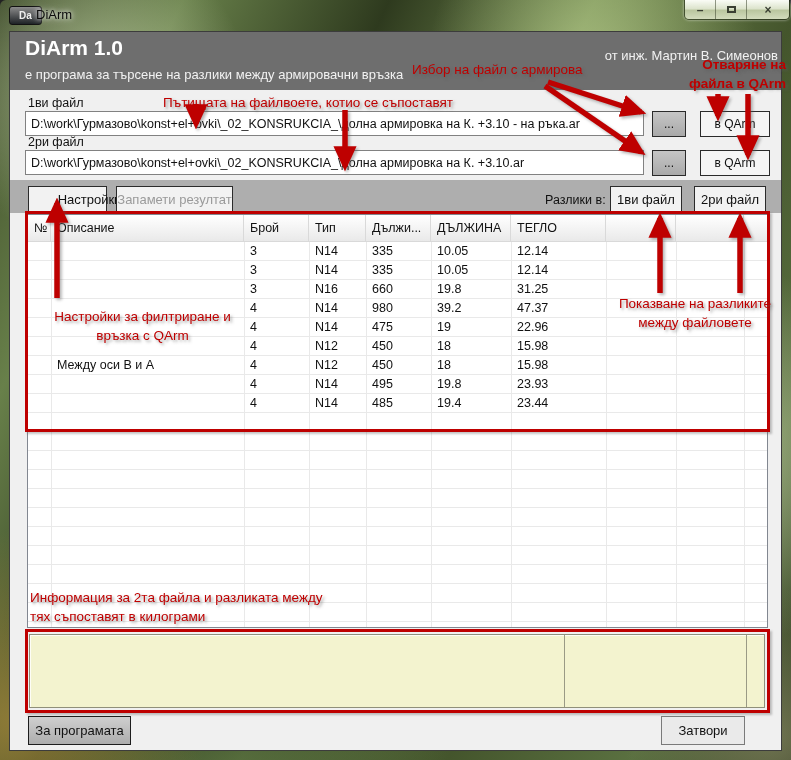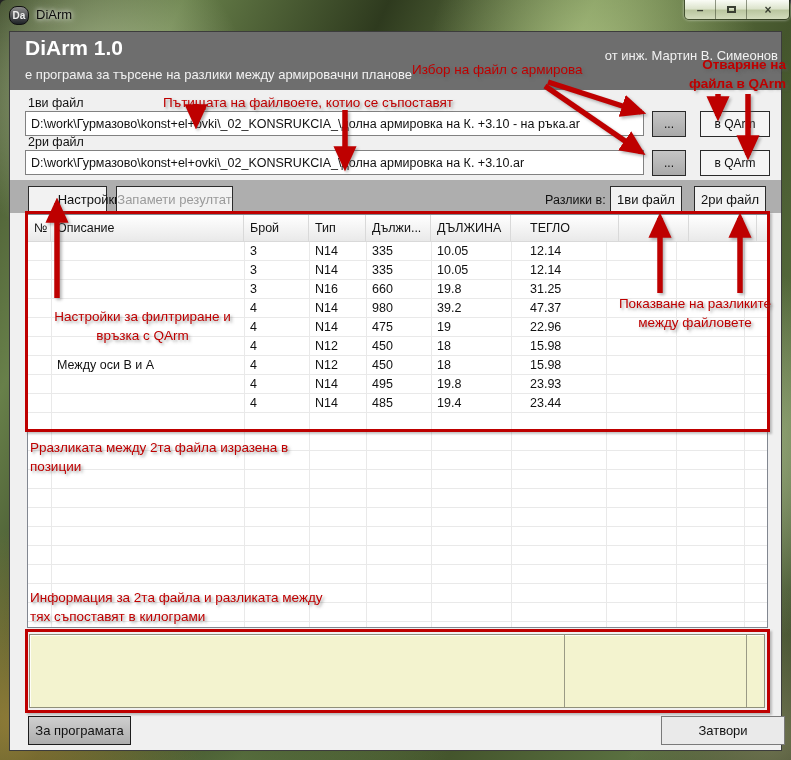--- a/index.html
+++ b/index.html
@@ -11,21 +11,21 @@
     background:
       radial-gradient(circle at 12% 12%, rgba(235,245,210,.55) 0, transparent 16%),
       radial-gradient(circle at 49% 55%, rgba(250,252,240,.85) 0, transparent 10%),
       radial-gradient(circle at 75% 8%, rgba(205,225,160,.55) 0, transparent 18%),
       radial-gradient(circle at 92% 60%, rgba(225,238,195,.5) 0, transparent 22%),
       radial-gradient(circle at 2% 95%, rgba(170,140,60,.75) 0, transparent 18%),
       radial-gradient(circle at 98% 97%, rgba(150,150,110,.6) 0, transparent 14%),
       radial-gradient(circle at 30% 85%, rgba(50,70,35,.85) 0, transparent 28%),
       linear-gradient(115deg,#3c4a28 0%,#68804a 16%,#2e3a1e 34%,#728a50 52%,#44552c 70%,#5a7040 86%,#2a341c 100%);}
   .titlebar{position:absolute;left:0;top:0;width:791px;height:31px;}
-  .app-icon{position:absolute;left:9px;top:6px;width:20px;height:19px;border-radius:8px;
+  .app-icon{position:absolute;left:9px;top:6px;width:33px;height:19px;border-radius:3px;
     background:linear-gradient(#8a8a8a,#1e2226);border:1px solid #111;box-sizing:border-box;
     color:#eee;font-size:10px;font-weight:bold;text-align:center;line-height:17px;}
   .title-text{position:absolute;left:36px;top:7px;font-size:13px;color:#0c0c0c;
     text-shadow:0 0 4px rgba(255,255,255,.9),0 0 8px rgba(255,255,255,.8);}
   .win-controls{position:absolute;left:684px;top:0;display:flex;border:1px solid rgba(40,50,30,.65);
     border-top:none;border-radius:0 0 5px 5px;overflow:hidden;box-shadow:0 0 3px rgba(255,255,255,.6);}
   .wbtn{width:30px;height:19px;display:flex;align-items:center;justify-content:center;
     background:linear-gradient(#fafcf6,#dde4cd 45%,#bac69f 55%,#d3dcbd);
     border-right:1px solid rgba(60,70,45,.55);color:#3a3f33;font-size:12px;cursor:default;}
   .wbtn:last-child{border-right:none;width:42px;}
@@ -61,21 +61,21 @@
     background:linear-gradient(#ffffff,#f2f2f2 60%,#e9e9e9);border-bottom:1px solid #d9d9d9;}
   .lv-header .th{height:26px;line-height:26px;font-size:12.5px;color:#111;padding-left:6px;
     box-sizing:border-box;border-right:1px solid #d9d9d9;overflow:hidden;white-space:nowrap;}
   .lv-body{position:absolute;left:0;top:27px;width:100%;height:387px;
     background:repeating-linear-gradient(to bottom, transparent 0 18px, #e9e9e9 18px 19px);}
   .vline{position:absolute;top:0;bottom:0;width:1px;background:#e9e9e9;}
   .tr{position:relative;display:flex;height:19px;z-index:2;}
   .td{height:19px;line-height:19px;font-size:12.5px;color:#111;padding-left:6px;box-sizing:border-box;
     overflow:hidden;white-space:nowrap;}
   .c0{width:23px;} .c1{width:193px;} .c2{width:65px;} .c3{width:57px;} .c4{width:65px;}
-  .c5{width:80px;} .c6{width:95px;margin-left:13px;} .c7{width:70px;} .c8{width:68px;} .c9{flex:1;}
+  .c5{width:80px;} .c6{width:95px;} .c7{width:70px;} .c8{width:68px;} .c9{flex:1;}
 
   
   .red-rect{position:absolute;border:3px solid #be0000;box-sizing:border-box;pointer-events:none;z-index:6;
     box-shadow:2px 2px 2px rgba(90,90,90,.35);}
   .ann{position:absolute;color:#be0000;font-size:13.5px;line-height:19px;z-index:7;
     text-shadow:2px 2px 3px rgba(90,90,90,.55);pointer-events:none;}
   #arrows{position:absolute;inset:0;z-index:7;pointer-events:none;
     filter:drop-shadow(2px 2px 1.5px rgba(90,90,90,.45));}
 
   
@@ -110,21 +110,21 @@
       <div class="wbtn">
           <span class="glyph">×</span>
         </div>
     </div>
   </div>
 
   <div class="client"></div>
 
   <div class="hdr-band"></div>
   <div class="hdr-title">DiArm 1.0</div>
-  <div class="hdr-sub">е програма за търсене на разлики между армировачни планове</div>
+  <div class="hdr-sub">е програма за търсене на разлики между армировачни връзка</div>
   <div class="hdr-author">от инж. Мартин В. Симеонов</div>
 
   <div class="flabel" style="left:28px;top:96px;">1ви файл</div>
   <input class="fpath" style="left: 25px; top: 111px;" value="D:\work\Гурмазово\konst+el+ovki\_02_KONSRUKCIA_\долна армировка на К. +3.10 - на ръка.ar">
   <div class="btn browse" style="left:652px;top:111px;width:34px;height:26px;">
       <span>...</span>
     </div>
   <div class="btn qarm" style="left:700px;top:111px;width:70px;height:26px;">
       <span>в QArm</span>
     </div>
@@ -276,38 +276,34 @@
   <div class="sgroup" style="left:570px;top:641px;grid-template-columns:70px auto;">
     <span class="lab tit">Разлика</span>
       <span class="val">-406.06</span>
     <span class="lab">AI [kg]</span>
       <span class="val">0</span>
     <span class="lab">AIII [kg]</span>
       <span class="val">-406.06</span>
   </div>
 
   <div class="btn about" style="left:28px;top:716px;width:103px;height:29px;">За програмата</div>
-  <div class="btn closew" style="left:661px;top:716px;width:124px;height:29px;">Затвори</div>
+  <div class="btn closew" style="left:661px;top:716px;width:84px;height:29px;">Затвори</div>
 
   <div class="red-rect" style="left:25px;top:211px;width:745px;height:221px;"></div>
   <div class="red-rect" style="left:25px;top:629px;width:745px;height:84px;"></div>
 
   <div class="ann" style="left:412px;top:60px;">Избор на файл с армирова</div>
   <div class="ann" style="left:655px;top:55px;width:131px;text-align:right;font-weight:bold;">
     <span>Отваряне на</span><br>
     <span>файла в QArm</span>
   </div>
   <div class="ann" style="left:163px;top:93px;">Пътищата на файлвоете, котио се съпоставят</div>
   <div class="ann" style="left:40px;top:307px;width:205px;text-align:center;">
     <span>Настройки за филтриране и</span><br>
     <span>връзка с QArm</span>
-  </div>
-  <div class="ann" style="left:30px;top:438px;width:330px;">
-    <span>Рразликата между 2та файла изразена в</span><br>
-    <span>позиции</span>
   </div>
   <div class="ann" style="left:605px;top:294px;width:180px;text-align:center;">
     <span>Показване на разликите</span><br>
     <span>между файловете</span>
   </div>
   <div class="ann" style="left:30px;top:588px;width:330px;">
     <span>Информация за 2та файла и разликата между</span><br>
     <span>тях съпоставят в килограми</span>
   </div>
 

